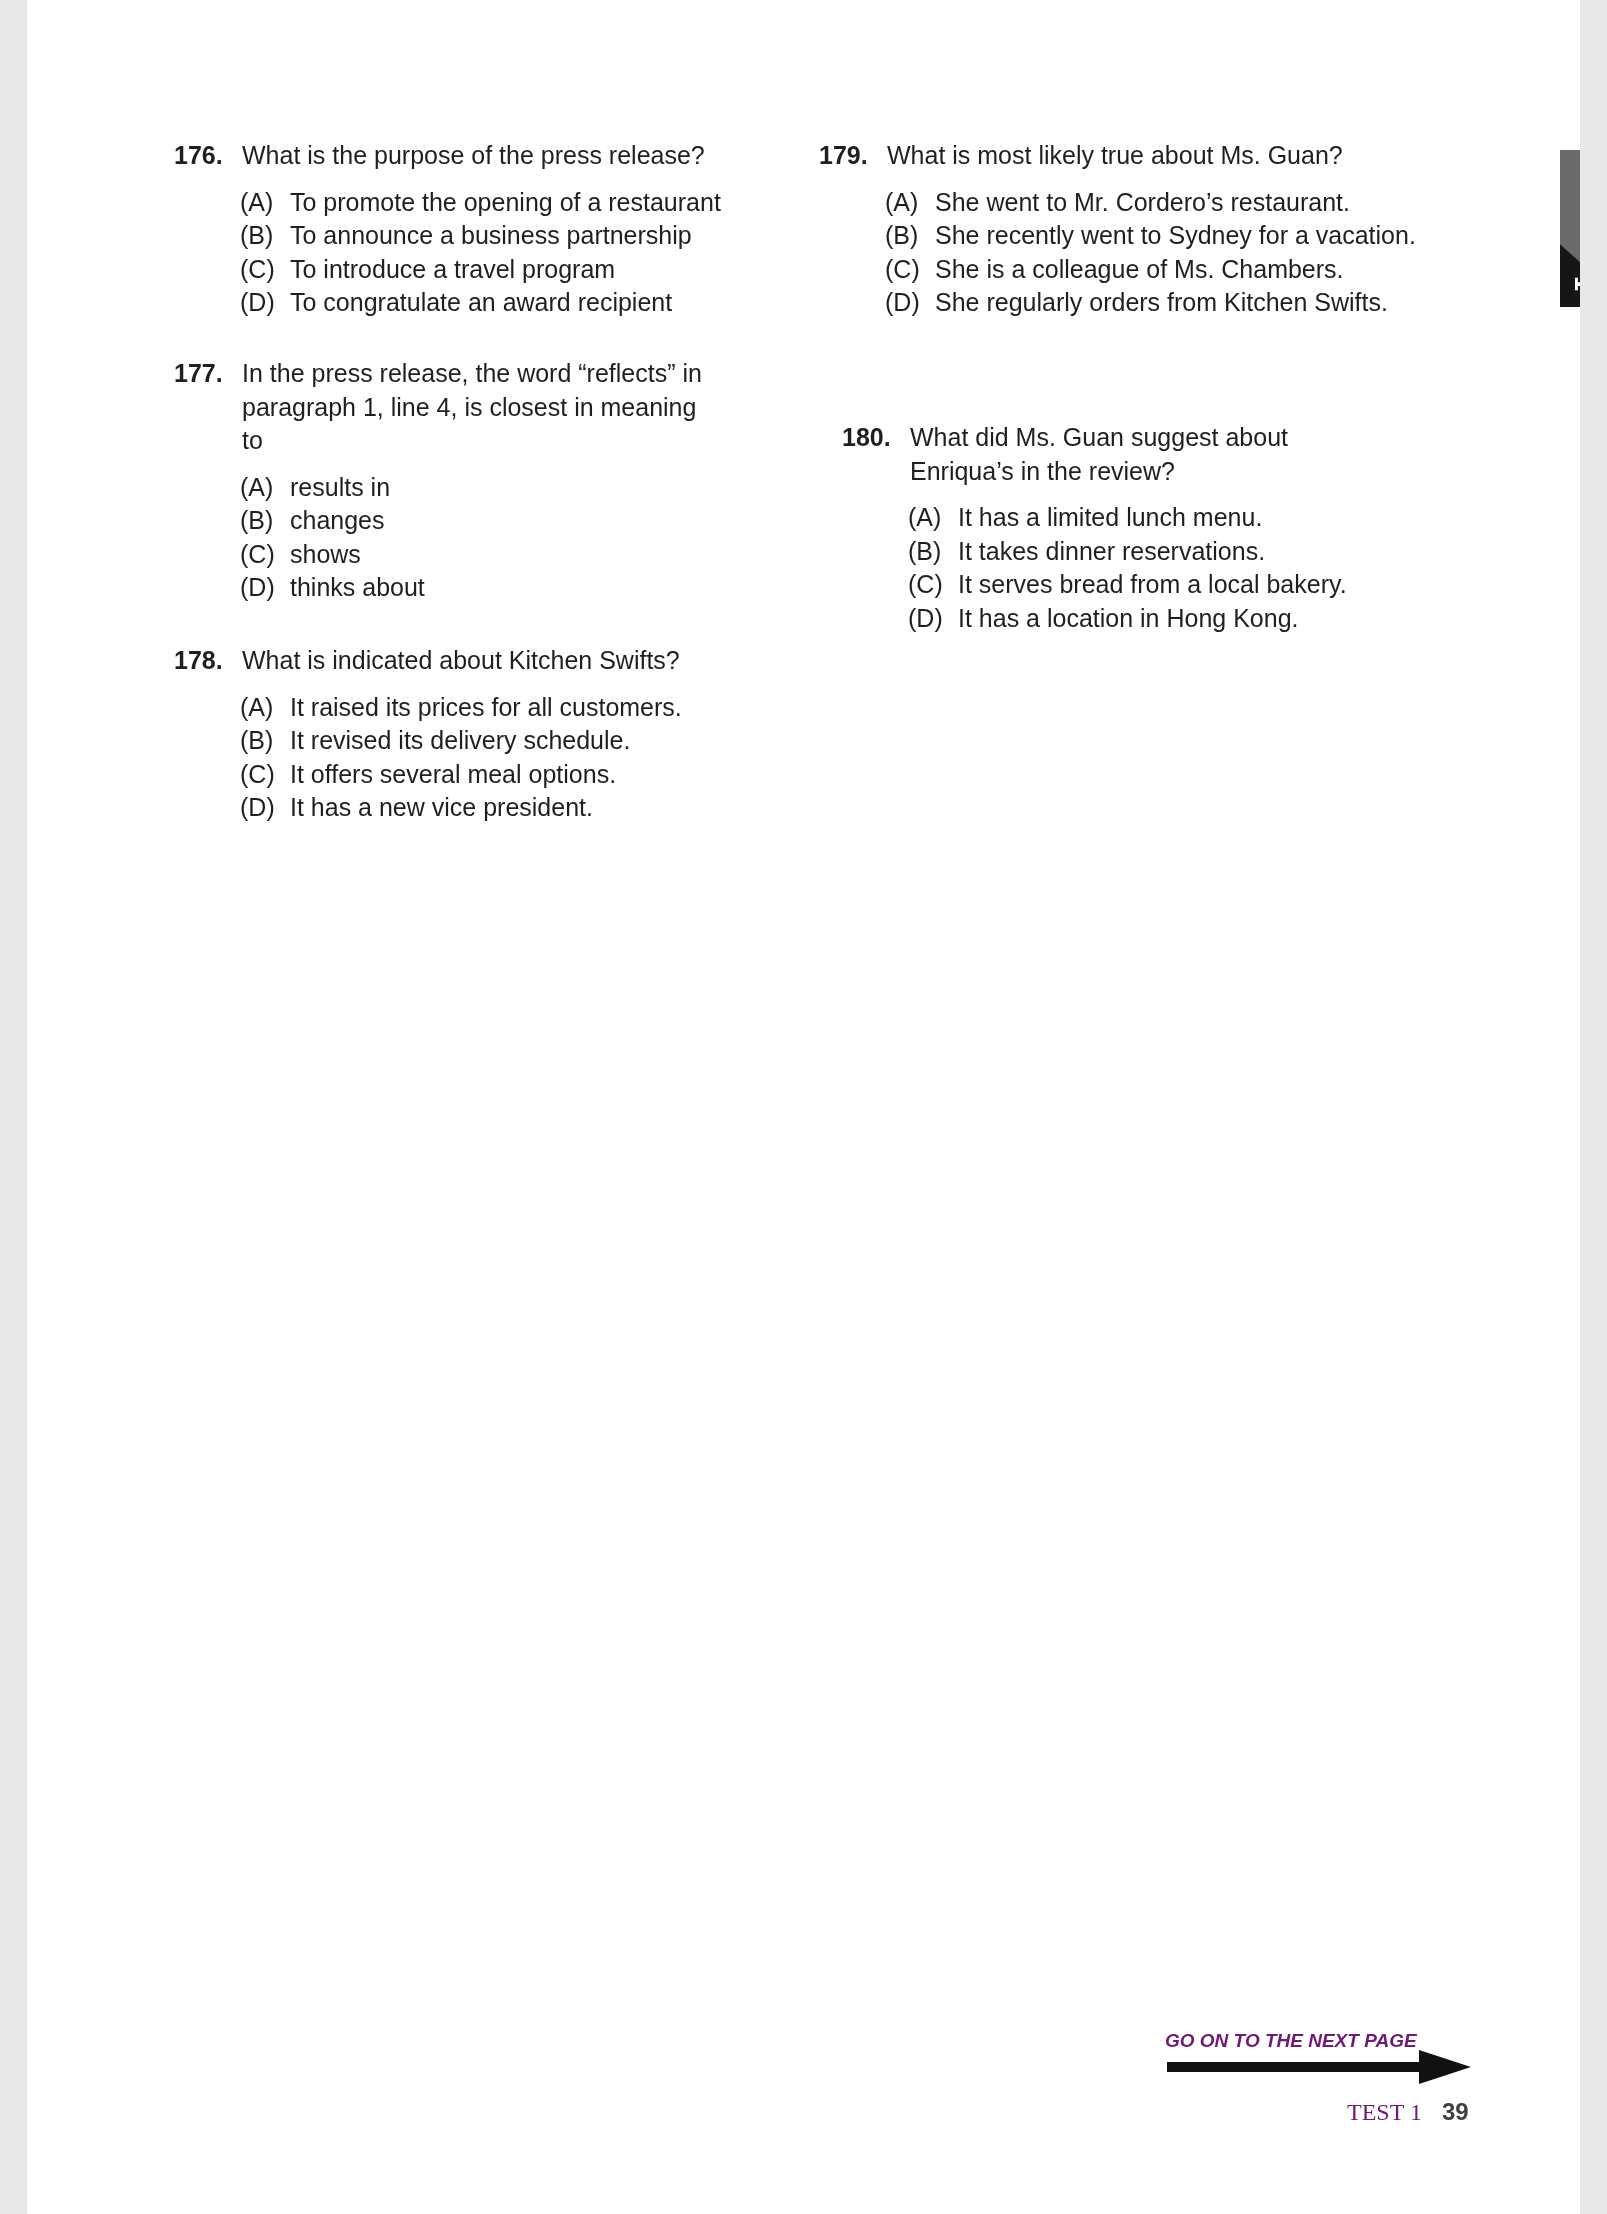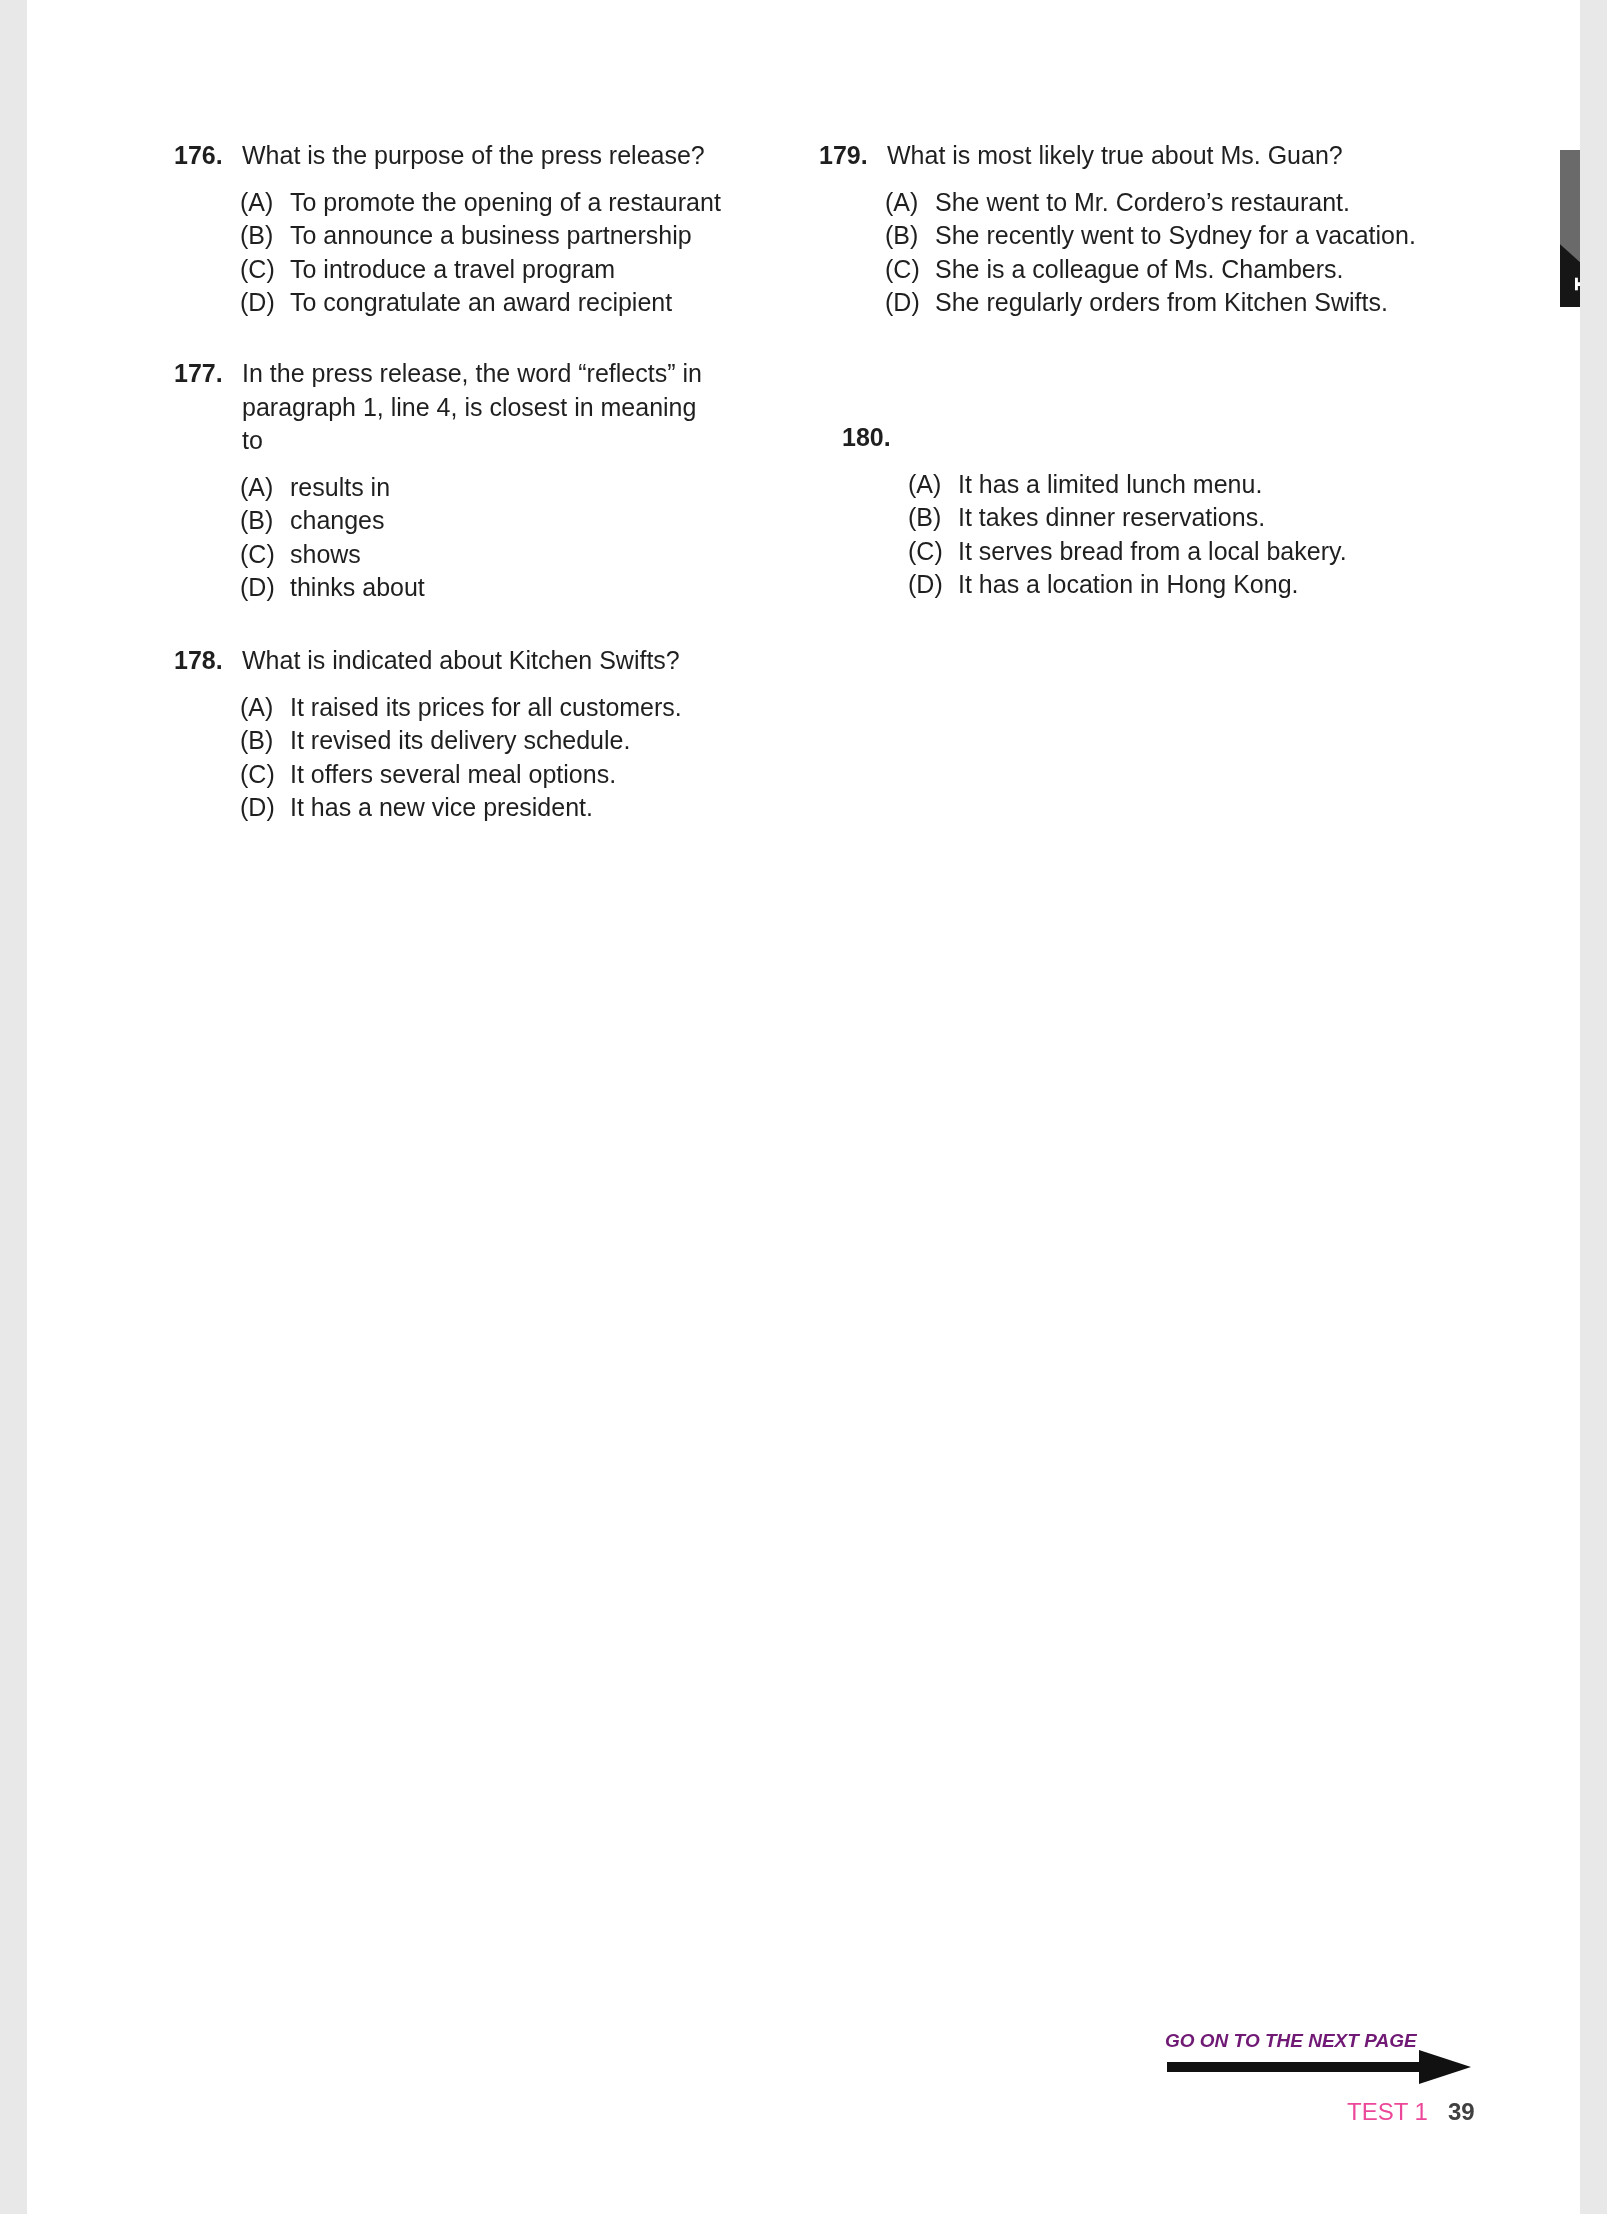--- a/index.html
+++ b/index.html
@@ -62,21 +62,21 @@
     position:absolute; left:1392px; top:2050px;
     width:0; height:0;
     border-left:52px solid #111111;
     border-top:17px solid transparent;
     border-bottom:17px solid transparent;
   }
   .page-footer {
     position:absolute; left:1320px; top:2098px;
     font-size:24px; display:flex; gap:20px; align-items:baseline;
   }
-  .footer-test { color:#ec4899; }
+  .footer-test { color:#701a75;font-family:Liberation Serif, serif; }
   .footer-num  { font-weight:bold; color:#404040; }
 </style>
 </head>
 <body>
 
 <div class="page">
 
   <div id="questions-root">
       <div class="question" style="left: 147px; top: 139px;">
         <div class="qhead">
@@ -170,20 +170,21 @@
           </div>
           <div class="option">
             <div class="olabel">(D)</div>
             <div class="otext">She regularly orders from Kitchen Swifts.</div>
           </div>
         </div>
       </div>
       <div class="question" style="left: 815px; top: 421px;">
         <div class="qhead">
           <div class="qnum">180.</div>
+          <div class="qtext">What did Ms. Guan suggest about Enriqua’s in the review?</div>
         </div>
         <div class="options">
           <div class="option">
             <div class="olabel">(A)</div>
             <div class="otext">It has a limited lunch menu.</div>
           </div>
           <div class="option">
             <div class="olabel">(B)</div>
             <div class="otext">It takes dinner reservations.</div>
           </div>

